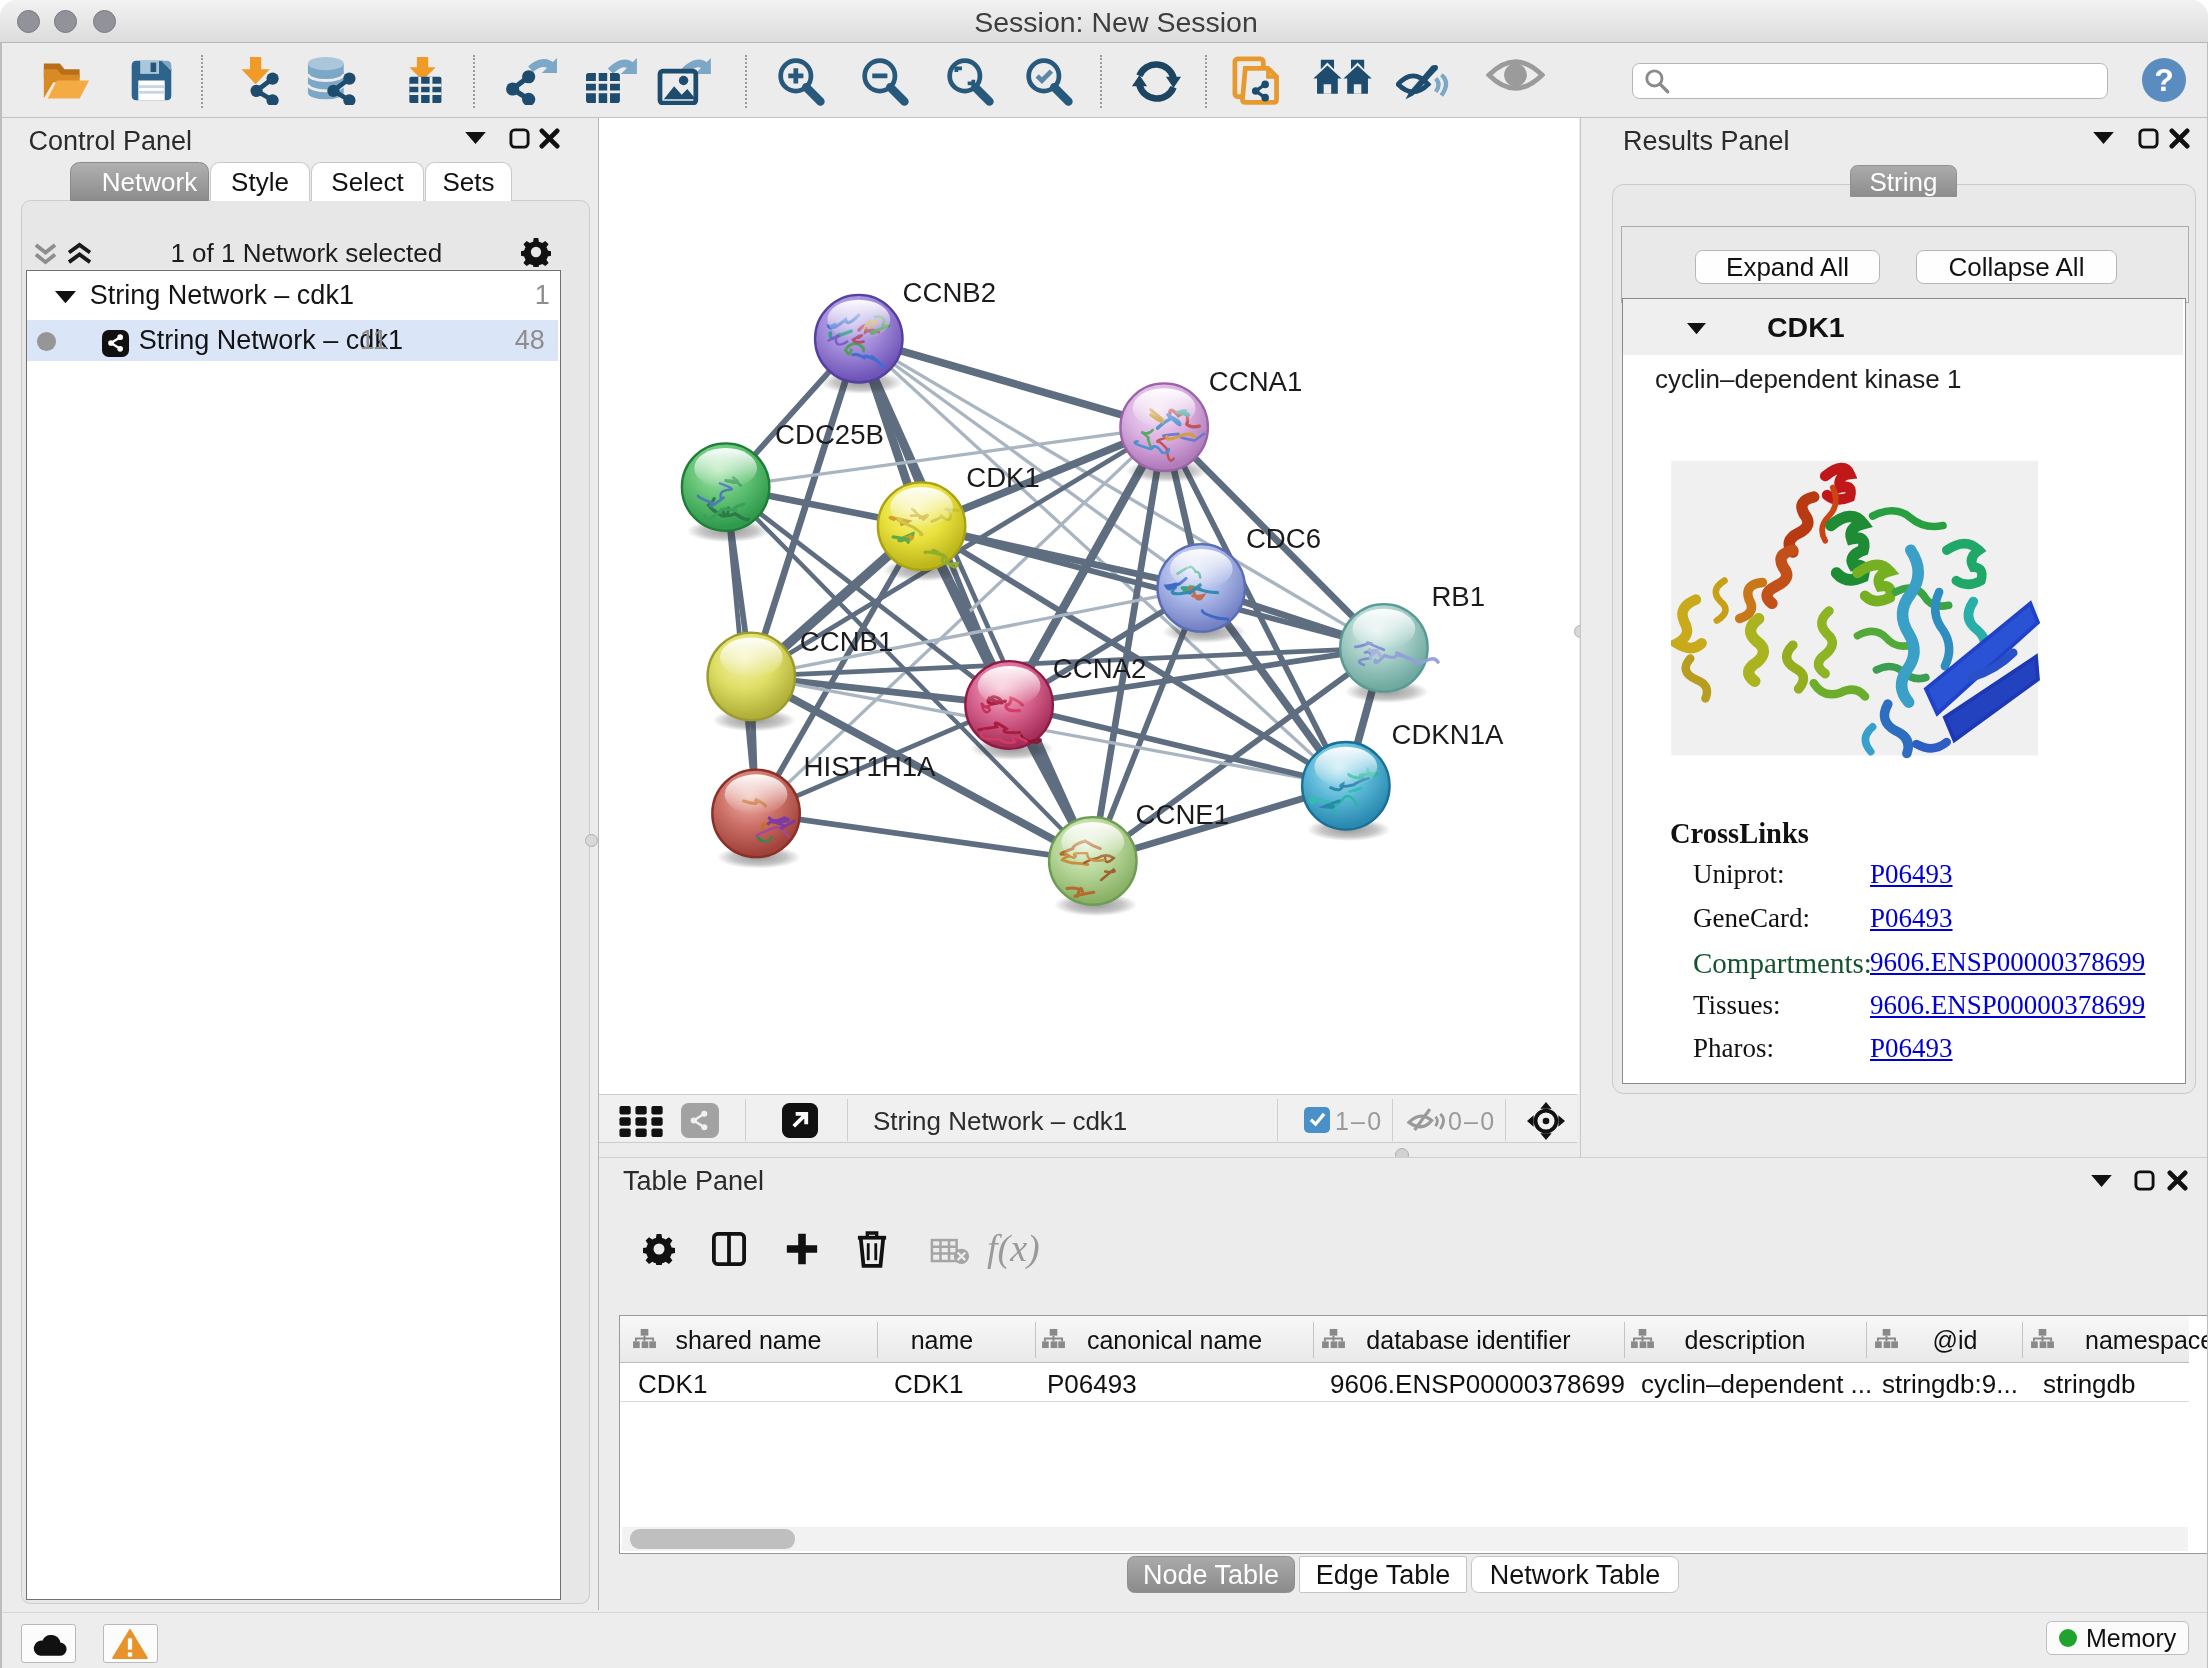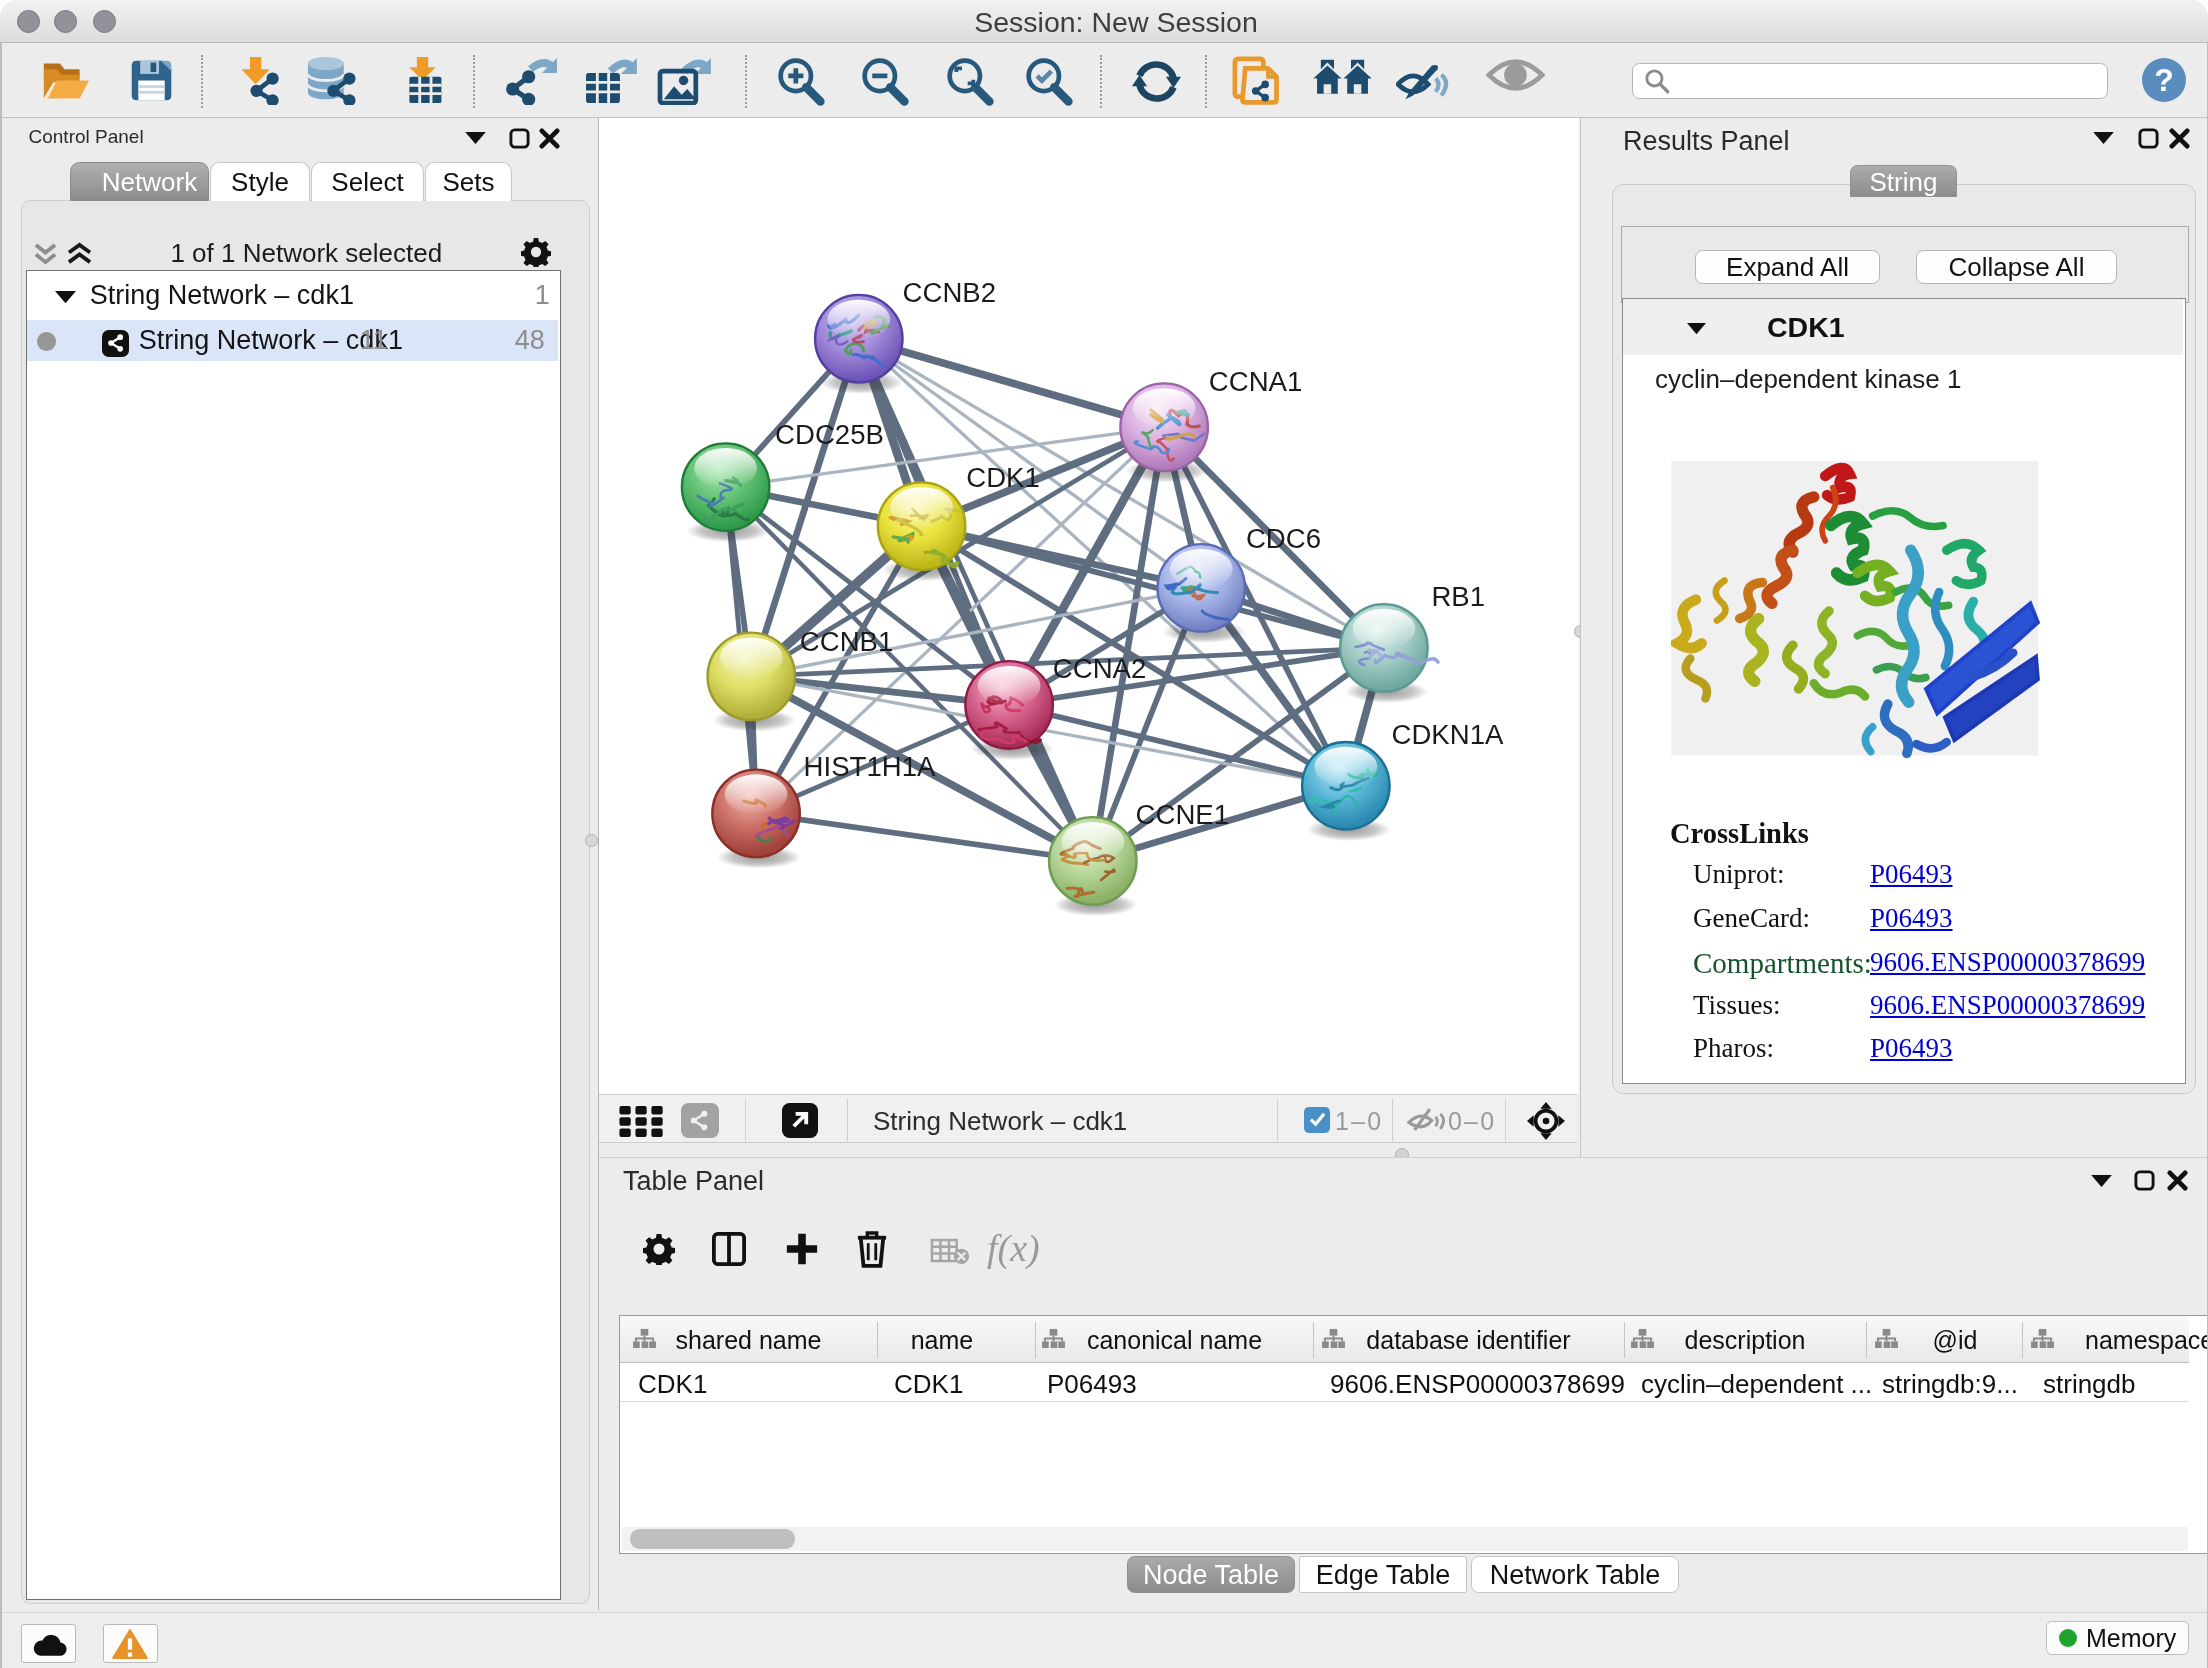--- a/index.html
+++ b/index.html
@@ -8,21 +8,21 @@
 .abs{position:absolute;}
 #titlebar{position:absolute;left:0;top:0;width:2208px;height:43px;background:linear-gradient(#f2f2f2,#dcdcdc);border-bottom:1.9px solid #b8b8b8;border-radius:17px 17px 0 0;}
 .tl{position:absolute;top:9.5px;width:23px;height:23px;border-radius:50%;background:#92929a;border:1px solid #79797f;}
 #title{position:absolute;top:5.7px;left:12px;width:2208px;text-align:center;font-size:28.5px;color:#3e3e3e;}
 #toolbar{position:absolute;left:0;top:45px;width:2208px;height:73px;background:#ececec;border-bottom:1.9px solid #c2c2c2;}
 .tsep{position:absolute;top:9.5px;height:53px;width:0;border-left:2.9px dotted #9a9a9a;}
 .ticon{position:absolute;top:11.4px;}
 #searchbox{position:absolute;left:1632px;top:18px;width:476px;height:36px;background:#ffffff;border:1.9px solid #b5b5b5;border-radius:7.6px;}
 #helpbtn{position:absolute;left:2142px;top:13.3px;width:44px;height:44px;border-radius:50%;background:#5a8cc0;color:#fff;font-size:32px;font-weight:bold;text-align:center;line-height:44px;}
 #cpanel{position:absolute;left:0;top:118px;width:599px;height:1492px;background:#ececec;border-right:1.9px solid #b5b5b5;}
-#cp-title{position:absolute;left:28.5px;top:7.6px;font-size:19px;color:#2b2b2b;}
+#cp-title{position:absolute;left:28.5px;top:7.6px;font-size:27px;color:#2b2b2b;}
 .ptab{position:absolute;top:44px;height:39px;z-index:5;border-radius:9.5px 9.5px 0 0;font-size:26px;text-align:center;line-height:39px;}
 .ptab.sel{background:linear-gradient(#b0b0b0,#8c8c8c);color:#fff;border:1px solid #8a8a8a;padding-left:20px;}
 .ptab.un{background:#ffffff;color:#111;border:1px solid #c9c9c9;border-bottom:none;}
 #cp-box{position:absolute;left:21px;top:82px;width:569px;height:1404px;background:#e7e7e7;border:1px solid #cccccc;border-radius:9.5px;}
 #cp-netbar{position:absolute;left:3.8px;top:31px;width:561px;height:42px;font-size:26px;color:#1c1c1c;text-align:center;line-height:42px;}
 #cp-list{position:absolute;left:3.8px;top:69px;width:535px;height:1330px;background:#ffffff;border:1.9px solid #707070;}
 .cprow{position:absolute;left:0;width:531px;height:49px;}
 #netview{position:absolute;left:599px;top:118px;width:980px;height:976px;background:#ffffff;}
 #netbar{position:absolute;left:599px;top:1094px;width:978px;height:49px;background:#f0f0f0;border-top:1.9px solid #cbcbcb;border-bottom:1.9px solid #cbcbcb;}
 #rpanel{position:absolute;left:1580px;top:118px;width:629px;height:1039px;background:#ececec;border-left:1.9px solid #c6c6c6;}

